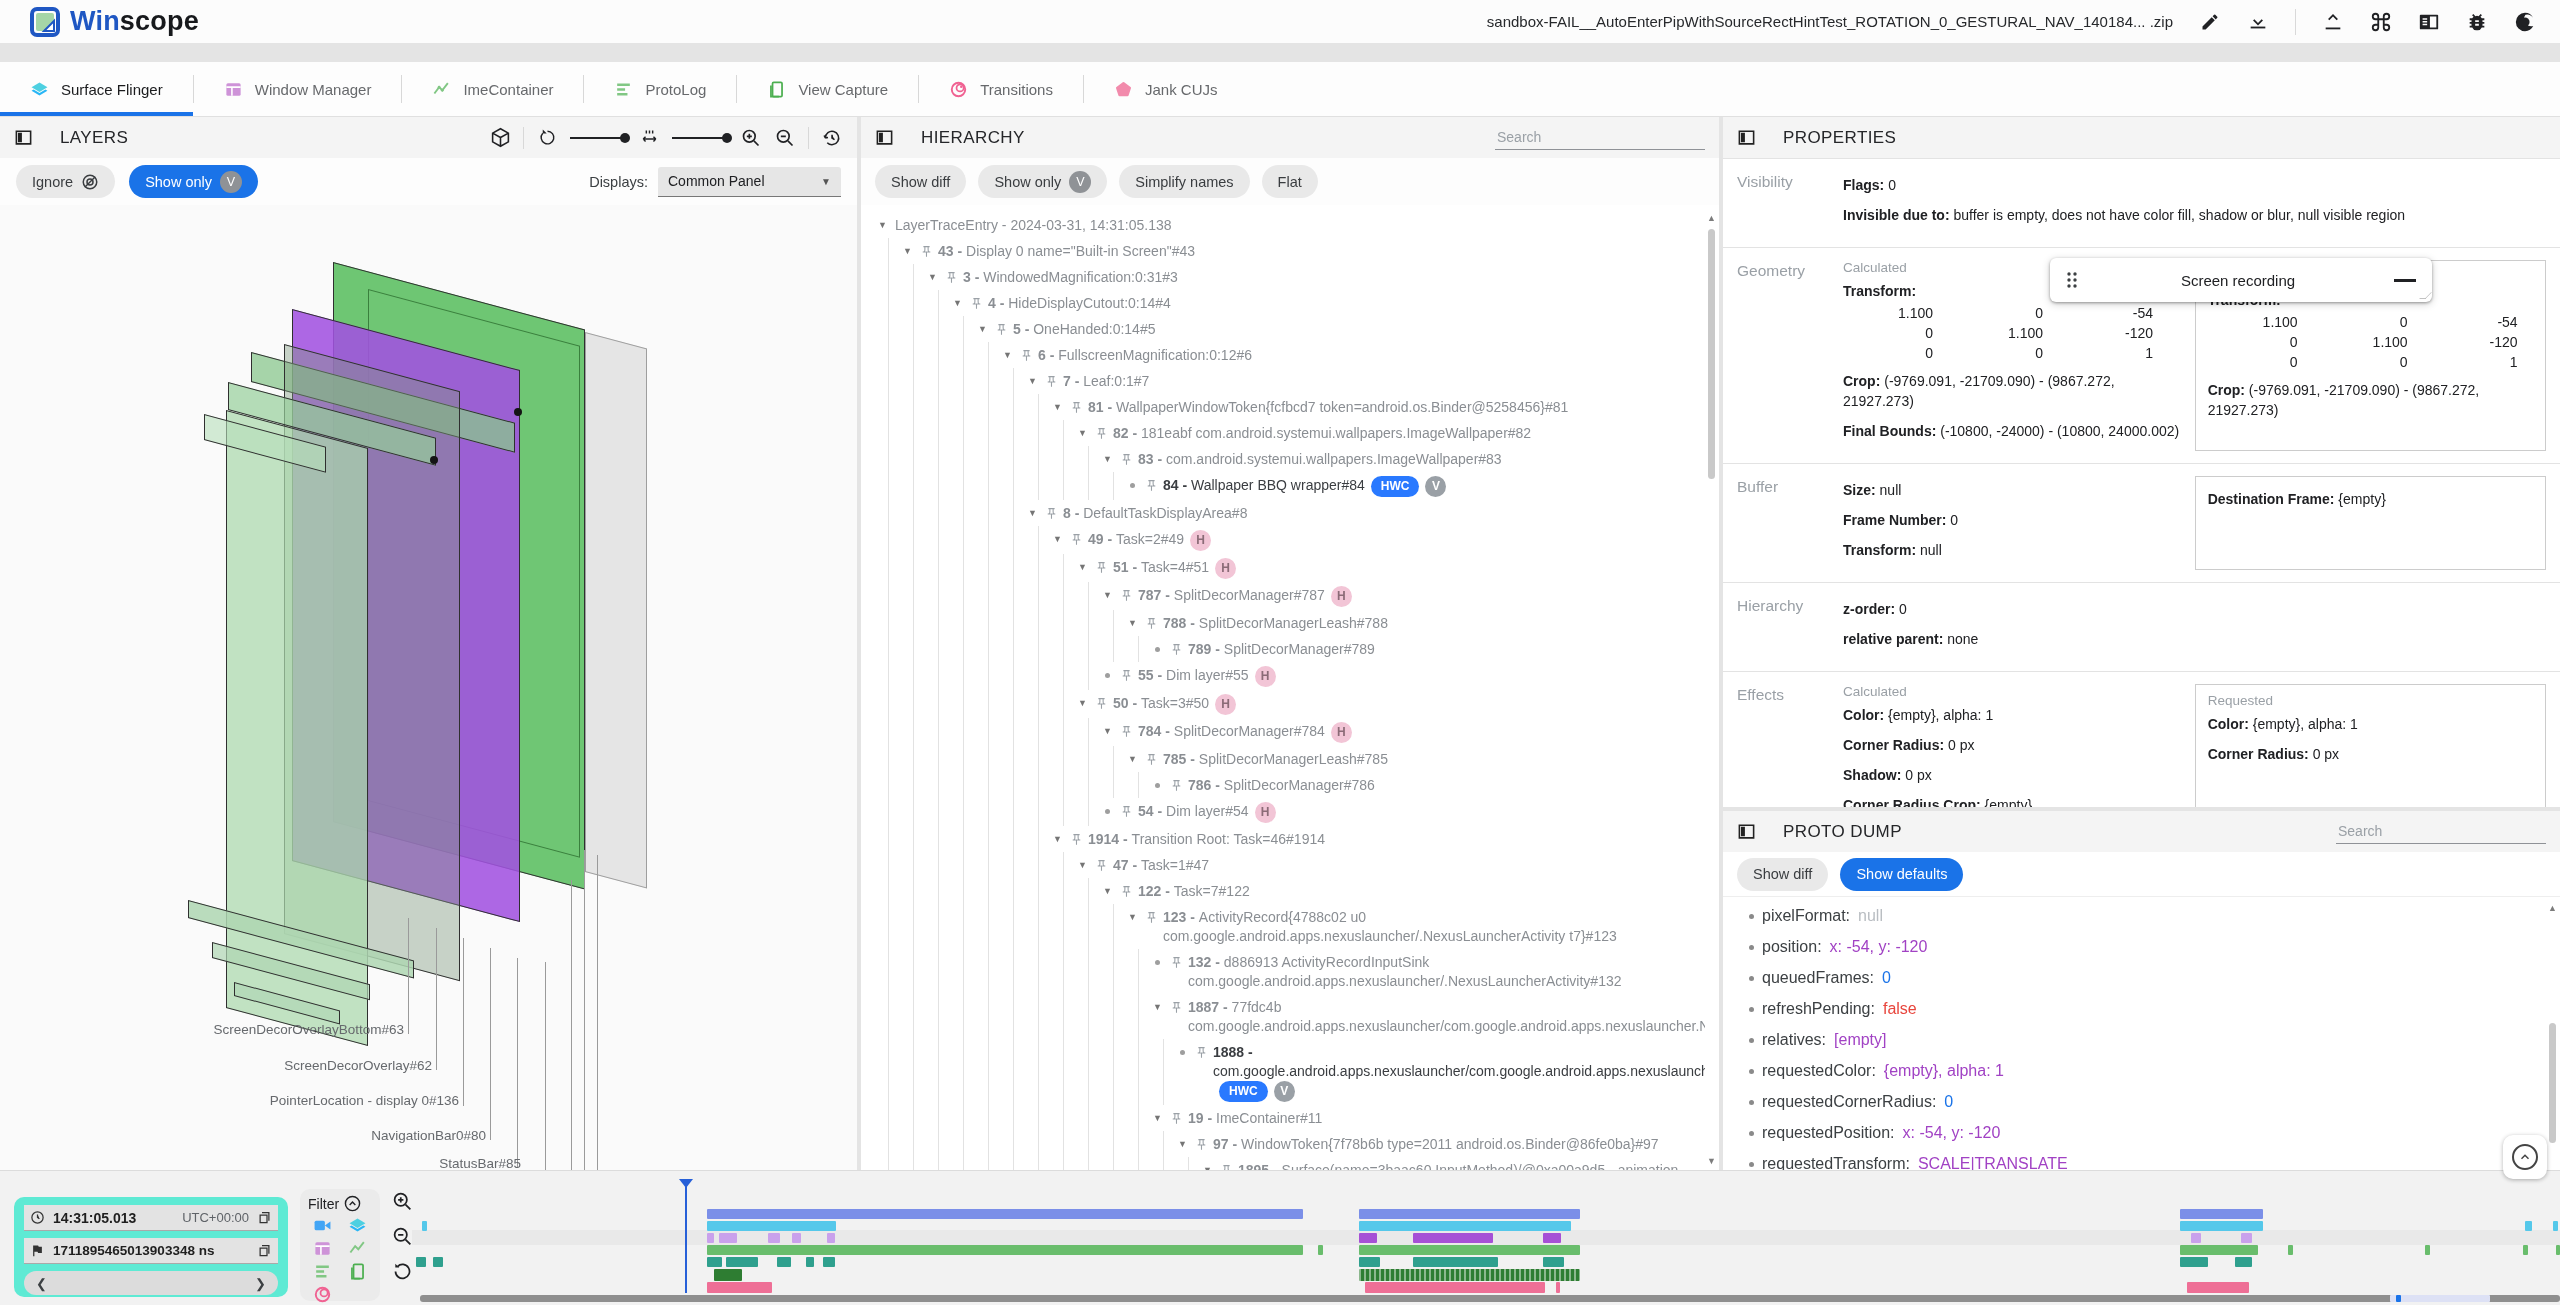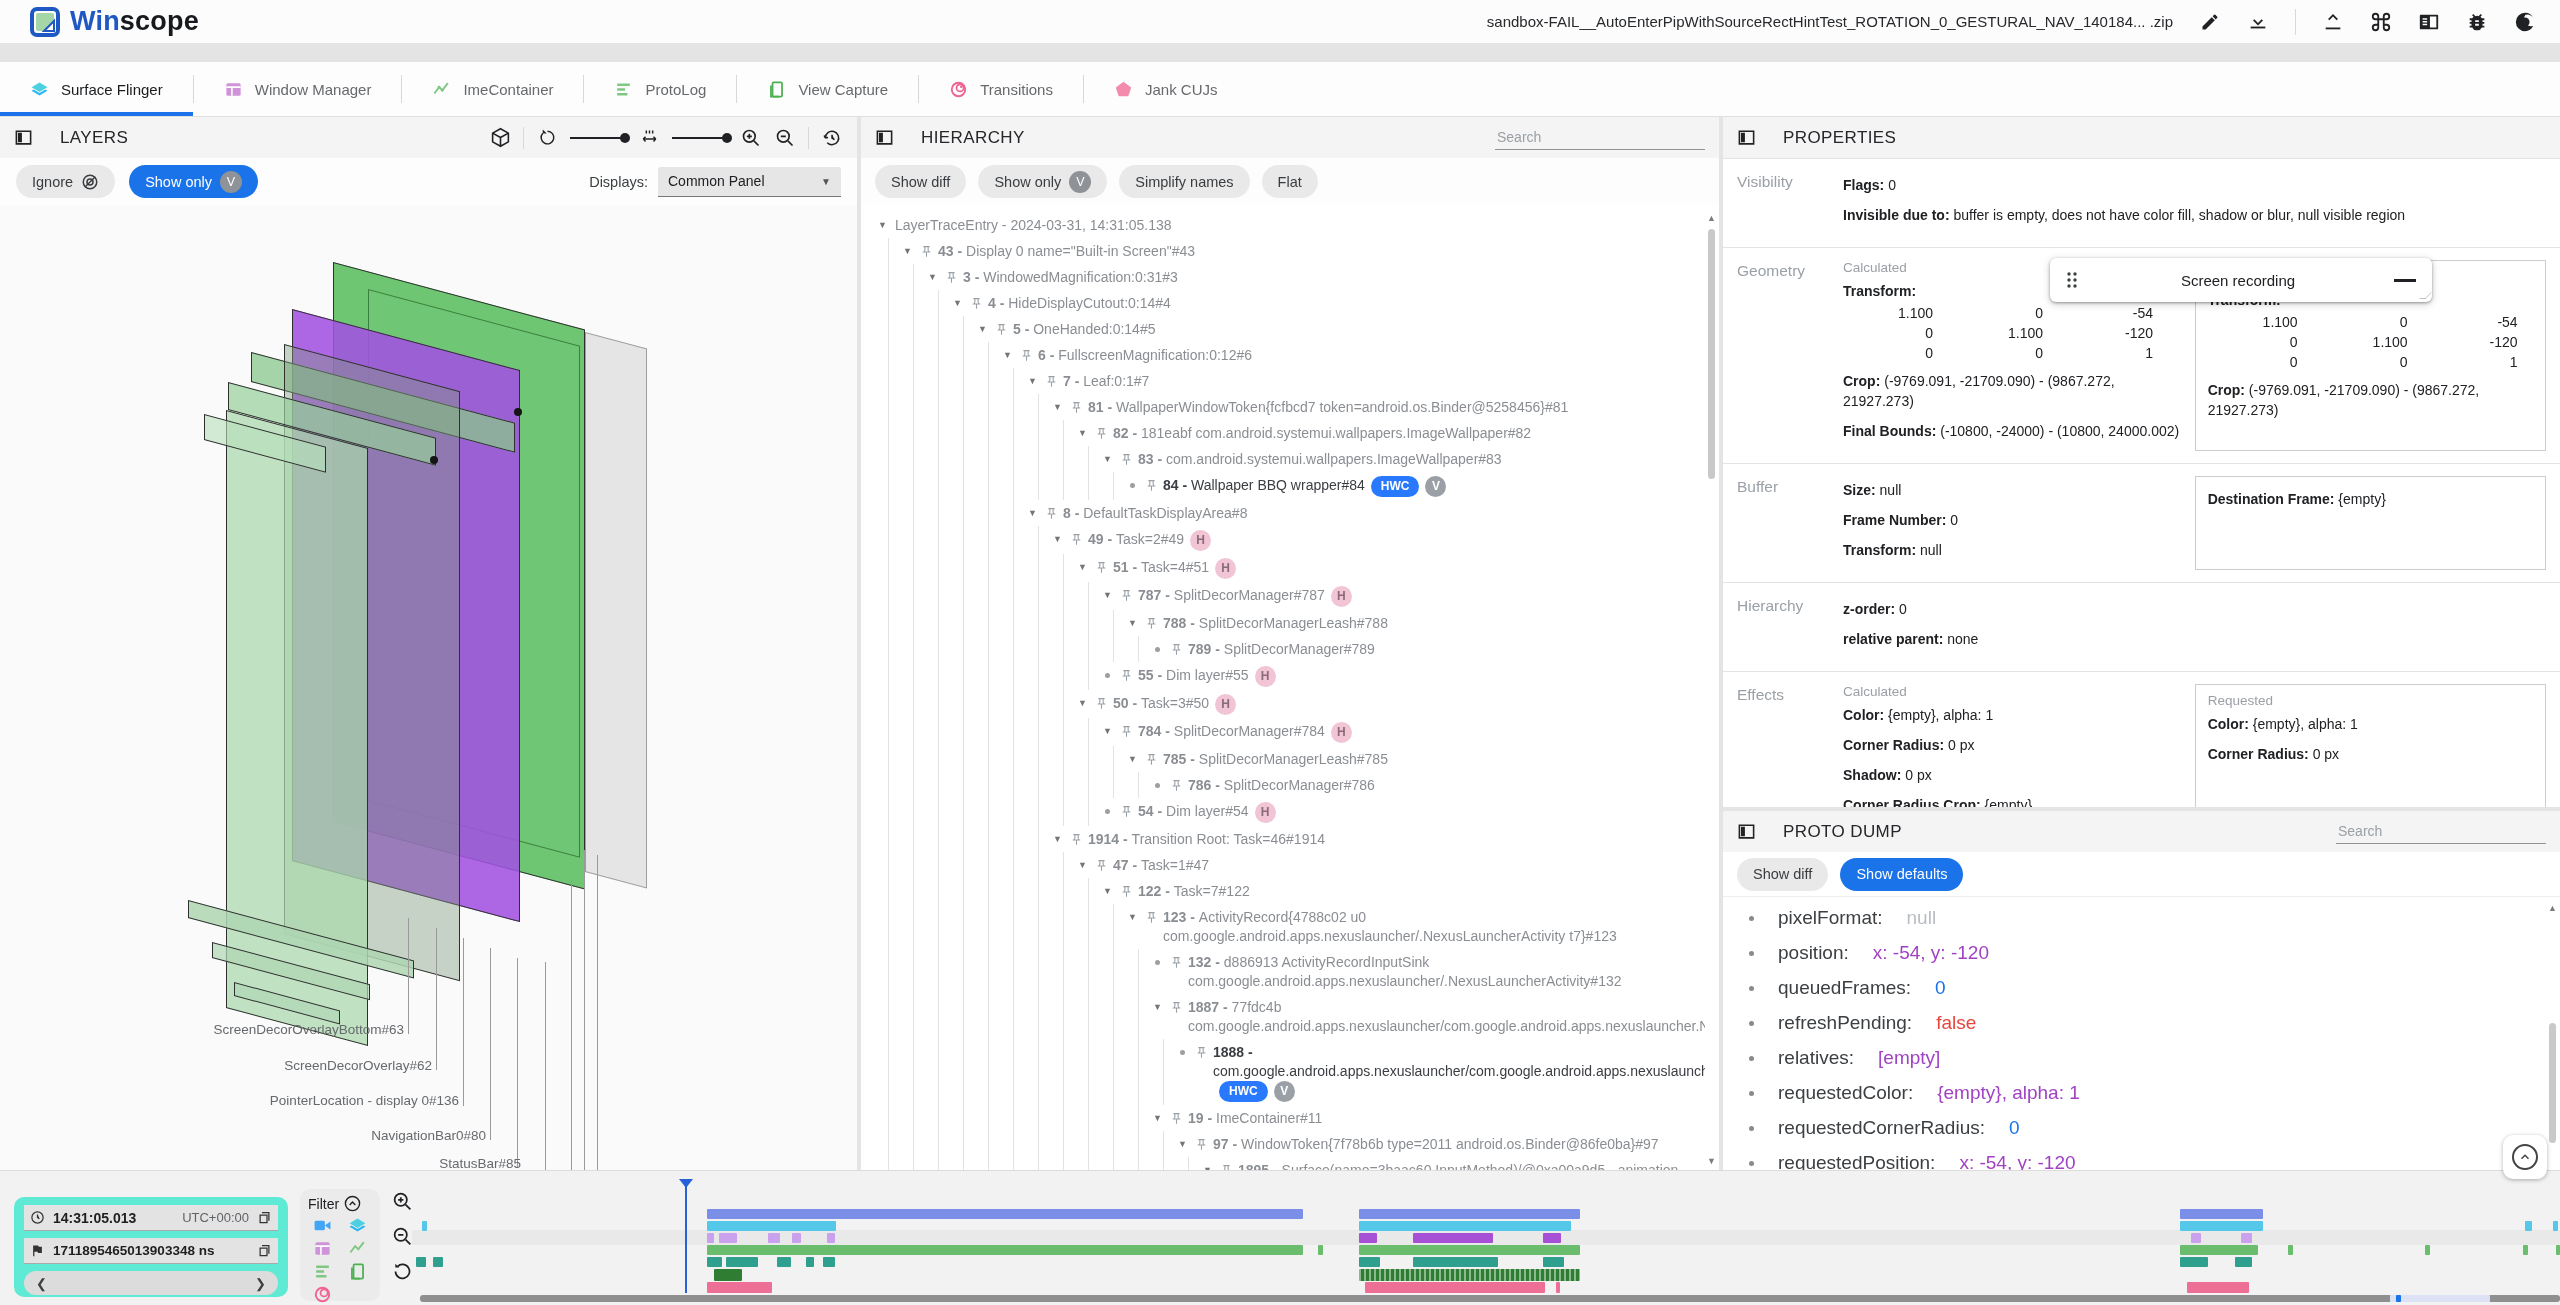--- a/index.html
+++ b/index.html
@@ -94,21 +94,21 @@
   
   #float-win { position:absolute; left:2050px; top:258px; width:382px; height:44px; background:#fff; border-radius:6px; box-shadow:0 1px 3px rgba(0,0,0,.35), 0 2px 8px rgba(0,0,0,.18); display:flex; align-items:center; z-index:50; }
   #float-win .drag { width:18px; height:18px; margin-left:14px; color:#3c4043; }
   #float-win .fw-title { flex:1; text-align:center; font-size:15px; color:#202124; }
   #float-win .min { width:22px; height:3px; background:#202124; margin-right:16px; }
   #float-win .rz { position:absolute; right:2px; bottom:2px; width:9px; height:9px; border-right:1.5px solid #9a9a9a; border-bottom:1.5px solid #9a9a9a; transform:skew(-45deg) scale(.7); opacity:.8; }
 
   
   #proto-controls { height:45px; display:flex; align-items:center; gap:12px; padding:0 14px; background:#fff; border-bottom:1px solid #eee; }
   #proto-list { position:absolute; left:0; top:88px; right:16px; bottom:0; overflow:hidden; padding:8px 0 0 26px; }
-  .pitem { display:flex; align-items:baseline; gap:24px; font-size:19px; margin-bottom:13px; }
+  .pitem { display:flex; align-items:baseline; gap:8px; font-size:16px; margin-bottom:13px; }
   .pitem .bul { width:5px; height:5px; border-radius:50%; background:#8a8a8a; flex:0 0 auto; align-self:center; }
   .pitem .pk { color:#3c4043; }
   .pv-gray { color:#b9bdc2; } .pv-blue { color:#1a73e8; } .pv-red { color:#e8453c; } .pv-purple { color:#a142c4; }
 
   
   #timeline { position:absolute; left:0; top:1170px; width:2560px; height:135px; background:#f2f2f2; border-top:1px solid #dcdcdc; }
   #tl-card { position:absolute; left:14px; top:26px; width:274px; height:100px; background:#5eead4; border-radius:10px; padding:8px 10px; }
   .tl-row { display:flex; align-items:center; gap:8px; height:26px; border-bottom:1px solid #a9a9a9; background:#e3e3e3; margin-bottom:7px; padding:0 6px; font-size:14px; color:#1f1f1f; }
   .tl-row .bold { font-weight:700; }
   .tl-row .utc { margin-left:auto; color:#5f6368; font-size:13px; }

